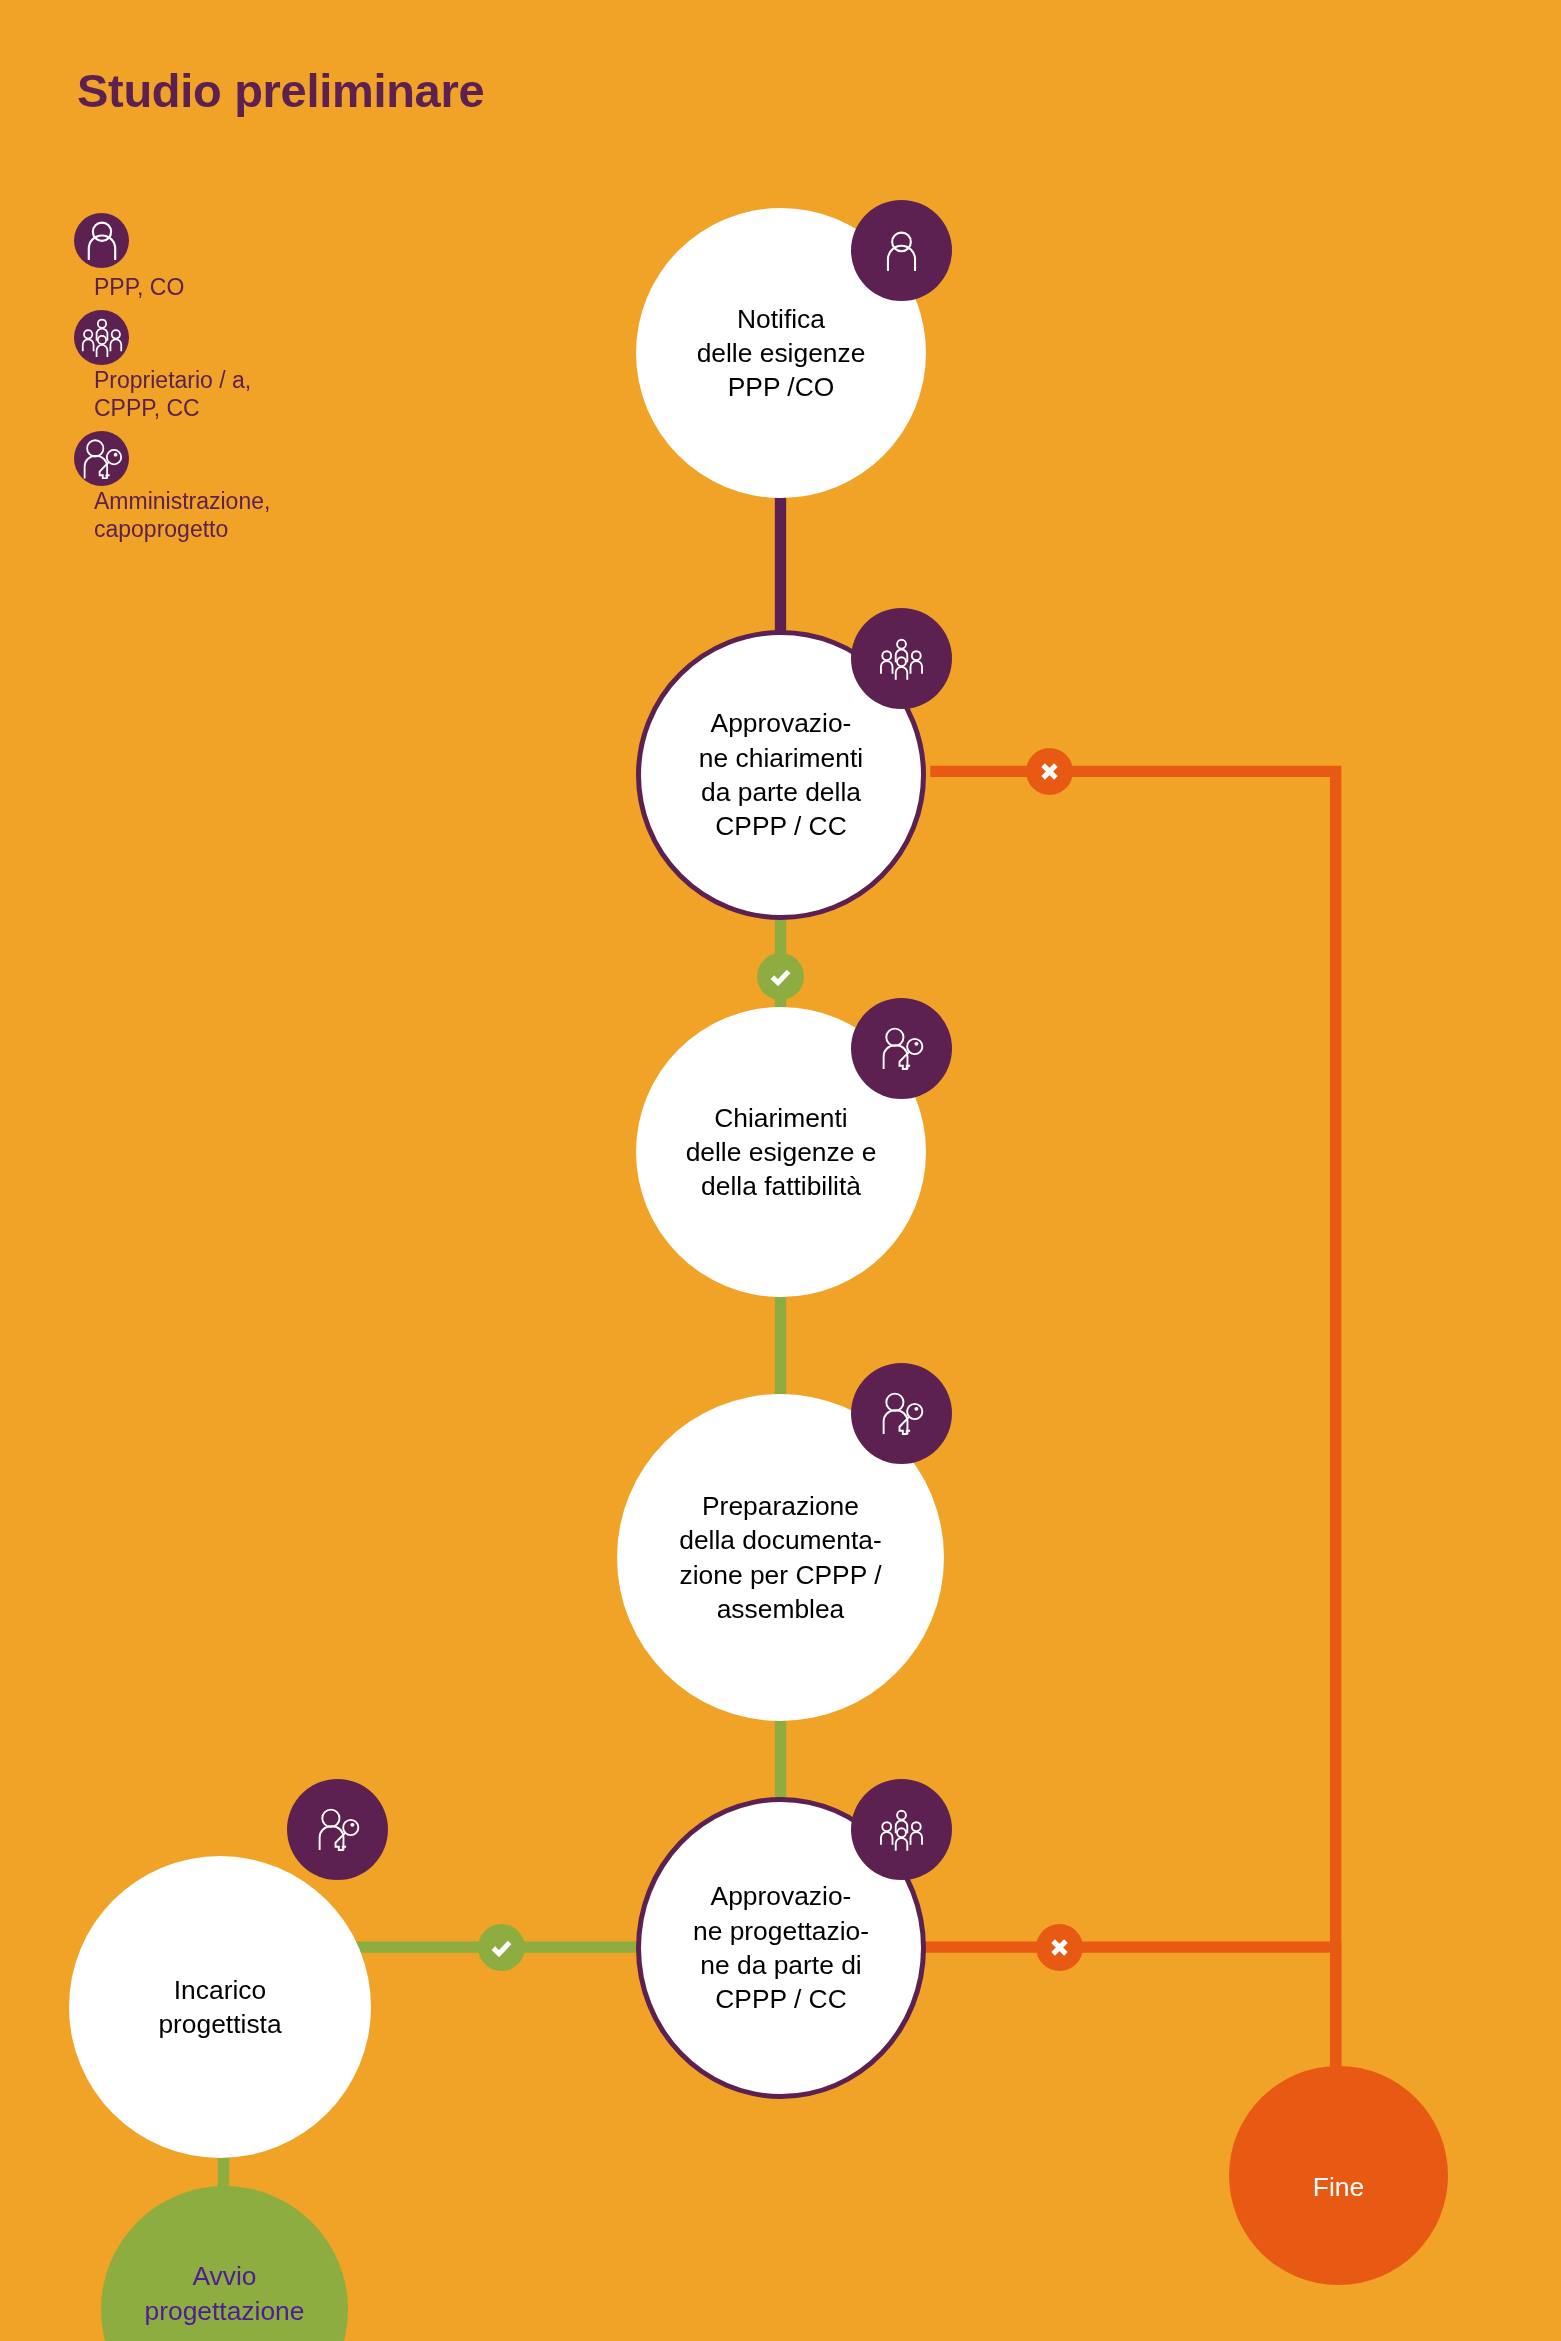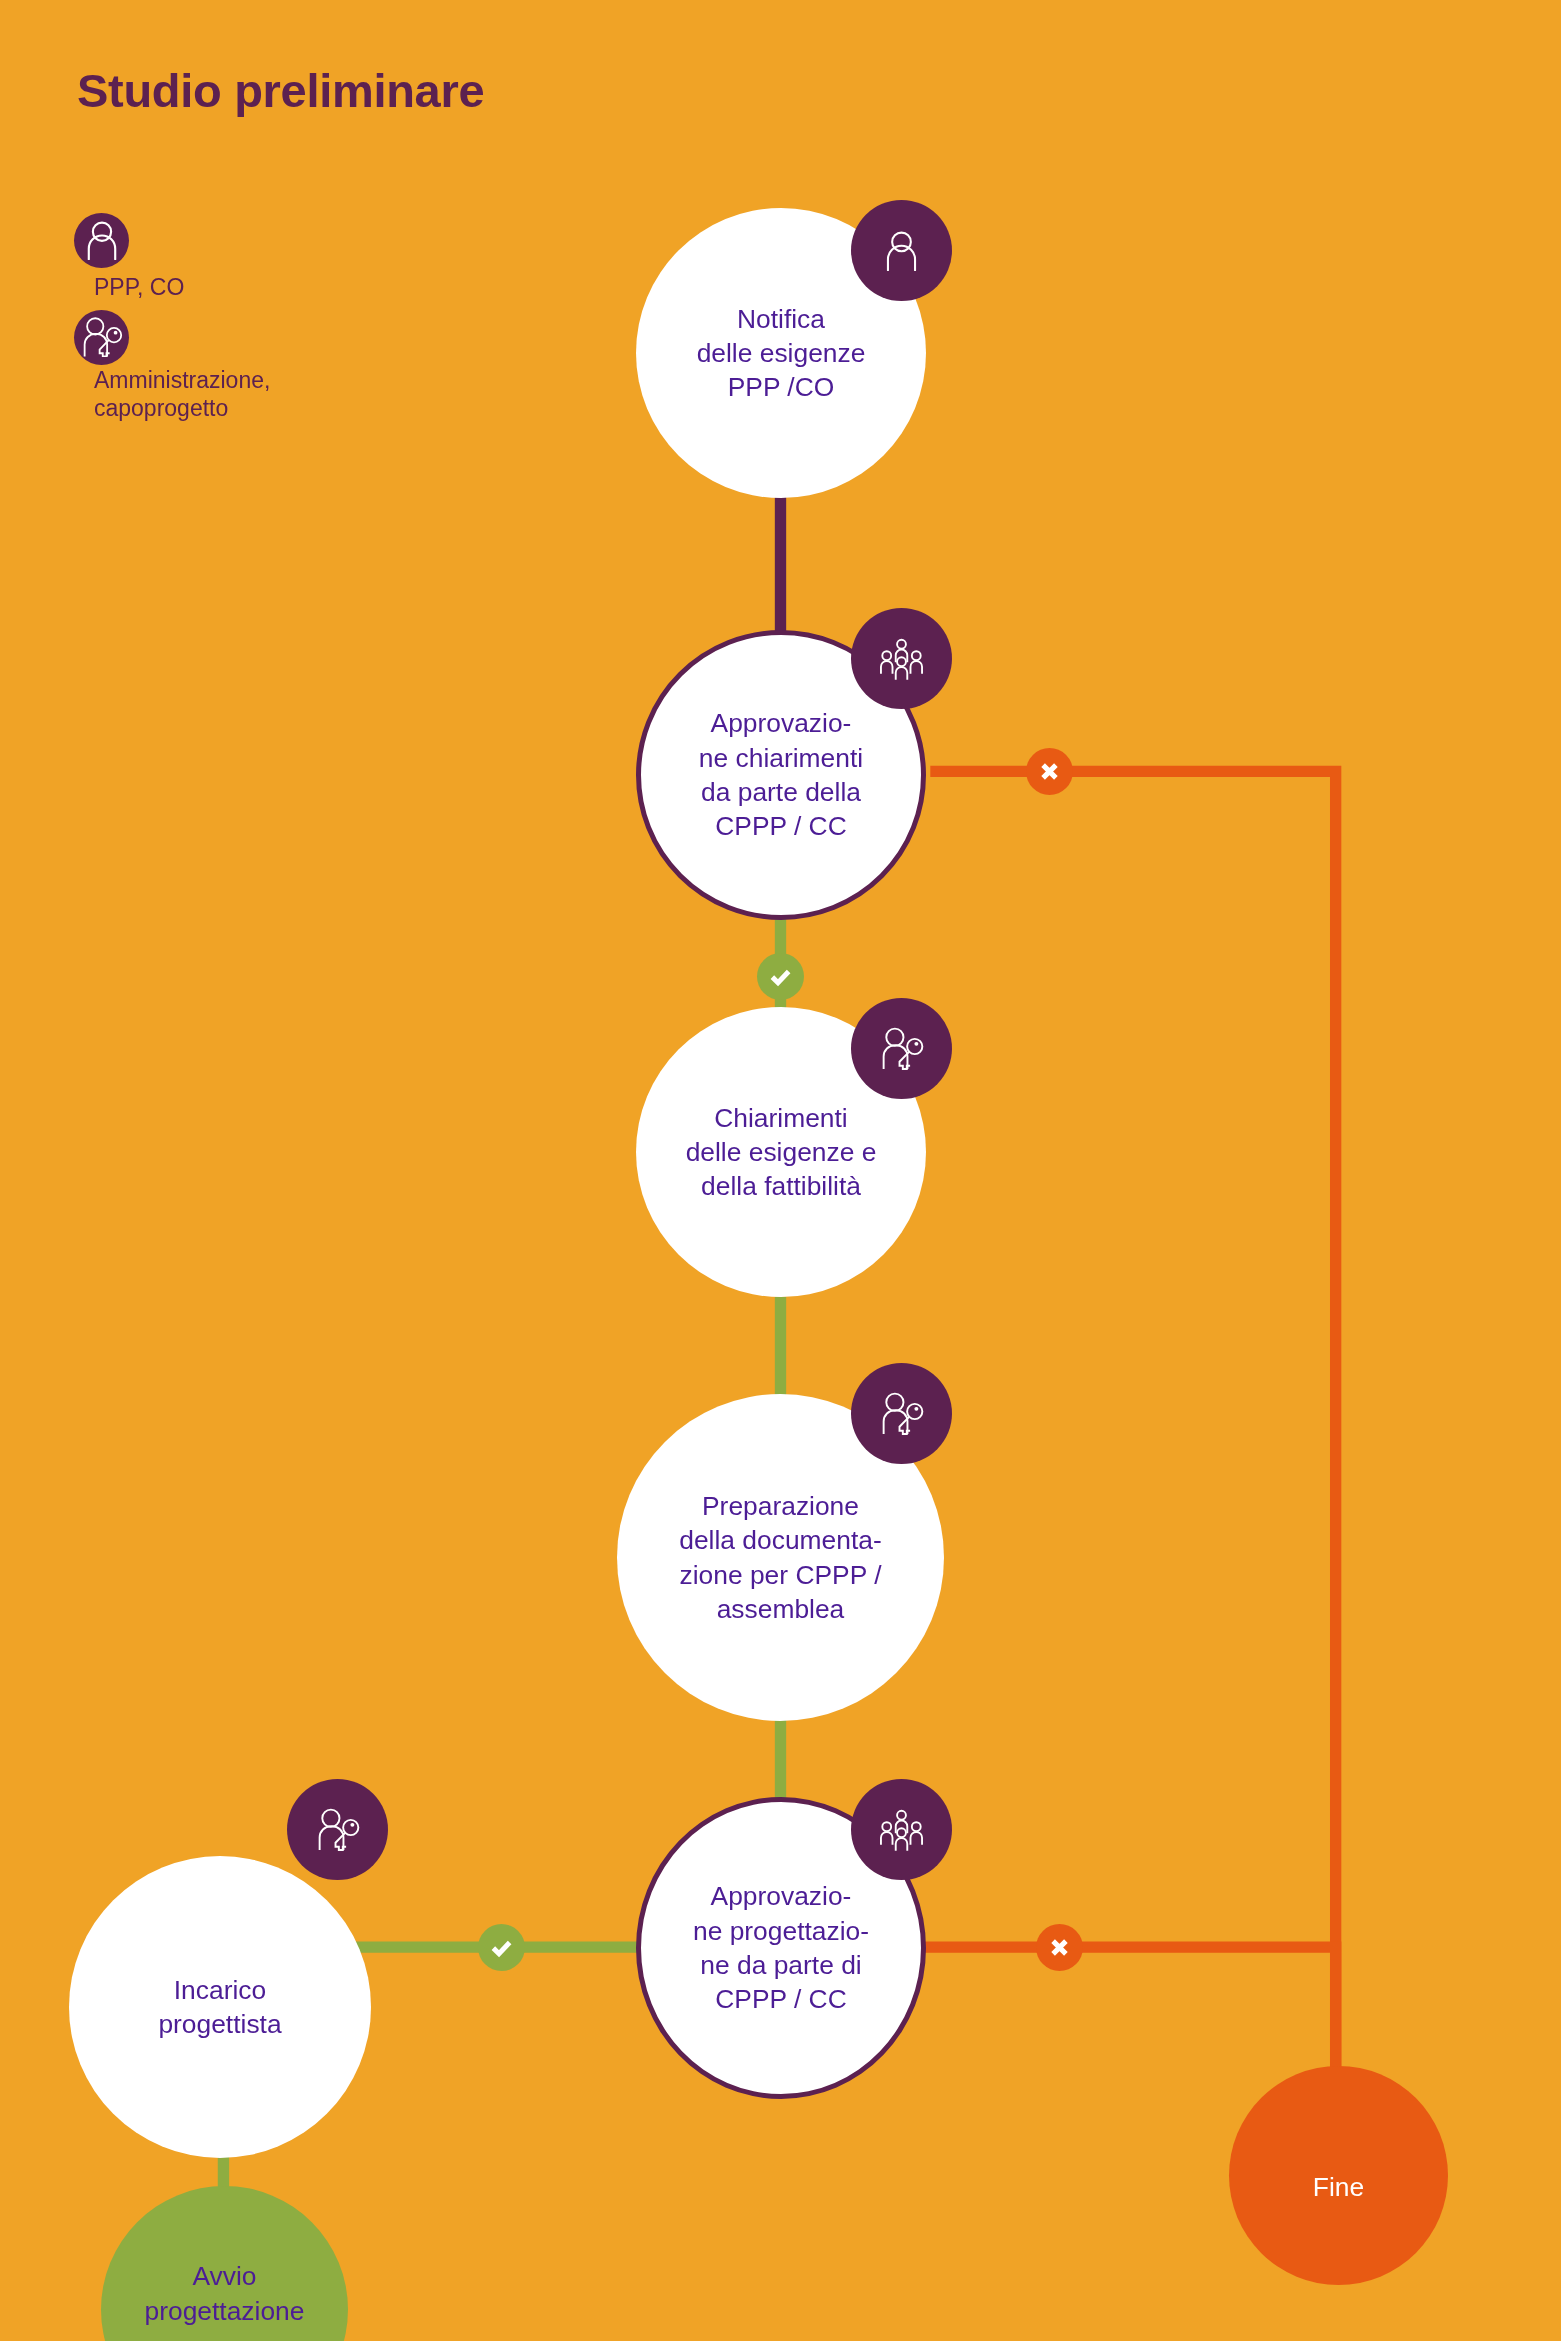--- a/index.html
+++ b/index.html
@@ -42,21 +42,21 @@
   
   .node{
     position:absolute;
     border-radius:50%;
     display:flex;align-items:center;justify-content:center;
     text-align:center;
     box-sizing:border-box;
   }
   .node .node-text{
     font-size:26.4px;line-height:1.30;
-    color:#4c1d95;white-space:pre-line;
+    color:#000000;white-space:pre-line;
     padding:0 11.3px;
   }
   .node.plain{background:#FFFFFF;}
   .node.outlined{background:#FFFFFF;border:5.7px solid #5C2150;}
   .node.dashed{background:#FFFFFF;border:4.4px dashed #FFFFFF;}
   .node.terminal-green{background:#8EAD41;}
   .node.terminal-green .node-text{color:#4c1d95;}
   .node.terminal-orange{background:#E85A13;}
   .node.terminal-orange .node-text{color:#FFFFFF;margin-top:24px;}
 
@@ -90,20 +90,36 @@
     <div class="legend-row r1">
       <div class="legend-badge">
         <svg width="38" height="39" viewBox="0 0 60 62" fill="none" stroke="#FFFFFF" stroke-width="3.4">
           <circle cx="30" cy="17" r="14.5"></circle>
           <path d="M9 61 V44 a21 21 0 0 1 42 0 V61" stroke-linecap="round"></path>
         </svg>
       </div>
       <div class="legend-label">PPP, CO</div>
     </div>
 
+    <div class="legend-row r2">
+      <div class="legend-badge">
+        <svg width="44" height="39" viewBox="0 0 70 62" fill="none" stroke="#FFFFFF" stroke-width="2.8">
+          <circle cx="35" cy="9" r="6.6"></circle>
+          <path d="M26.4 36 V25.5 a8.6 8.6 0 0 1 17.2 0 V36"></path>
+          <circle cx="13" cy="26" r="6.6"></circle>
+          <path d="M4.4 53 V42.5 a8.6 8.6 0 0 1 17.2 0 V53"></path>
+          <circle cx="57" cy="26" r="6.6"></circle>
+          <path d="M48.4 53 V42.5 a8.6 8.6 0 0 1 17.2 0 V53"></path>
+          <circle cx="35" cy="35" r="6.6"></circle>
+          <path d="M26.4 62 V51.5 a8.6 8.6 0 0 1 17.2 0 V62"></path>
+        </svg>
+      </div>
+      <div class="legend-label">Proprietario / a,
+CPPP, CC</div>
+    </div>
 
     <div class="legend-row r3">
       <div class="legend-badge">
         <svg width="43" height="40" viewBox="0 0 68 64" fill="none" stroke="#FFFFFF" stroke-width="2.9">
           <circle cx="24" cy="15" r="13"></circle>
           <path d="M7 63 V44 a17 17 0 0 1 17-17 h2 a17 17 0 0 1 17 17 V63"></path>
           <circle cx="54" cy="29" r="11.5"></circle>
           <circle cx="56.5" cy="25" r="3" fill="#FFFFFF" stroke="none"></circle>
           <path d="M45.5 37 L31 52 l0 6 l5 0 l0 5 l6 0 l0 -5 l5 0"></path>
         </svg>

